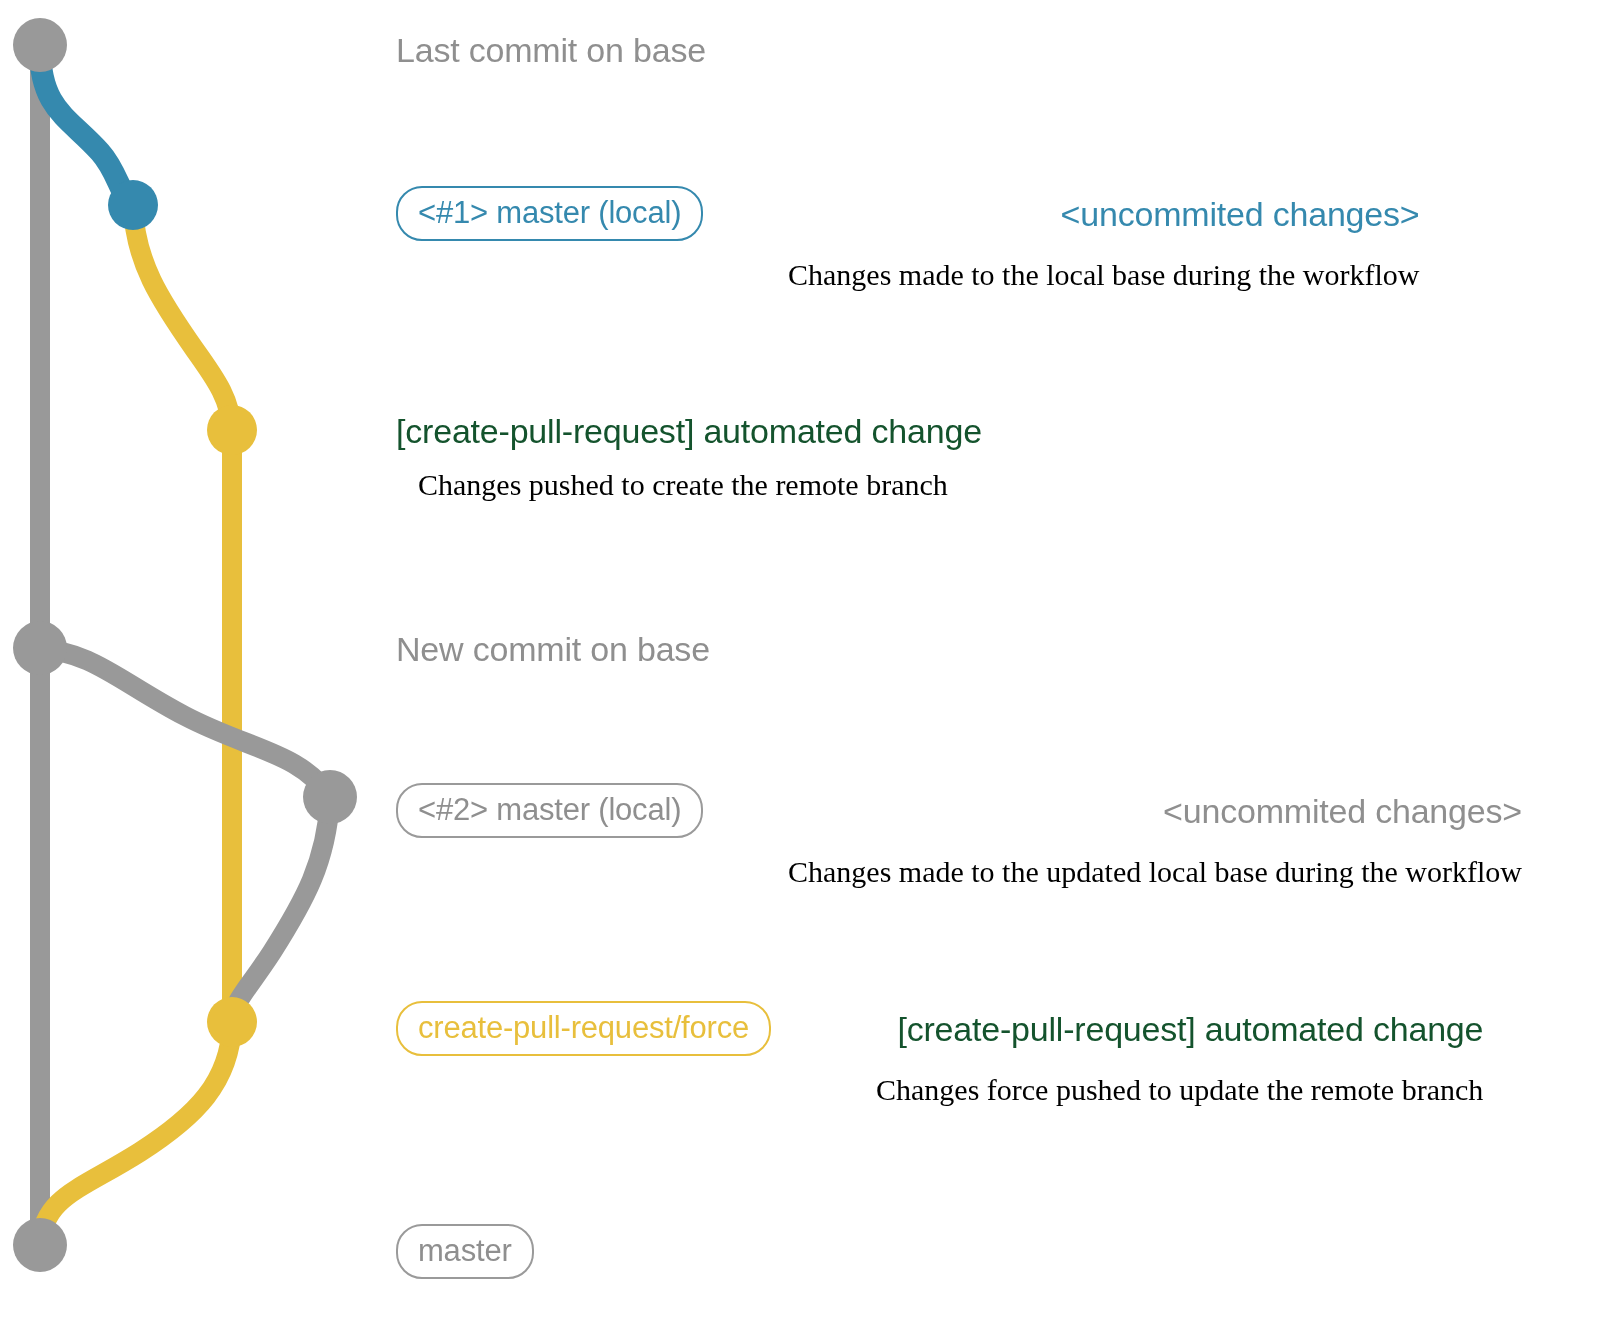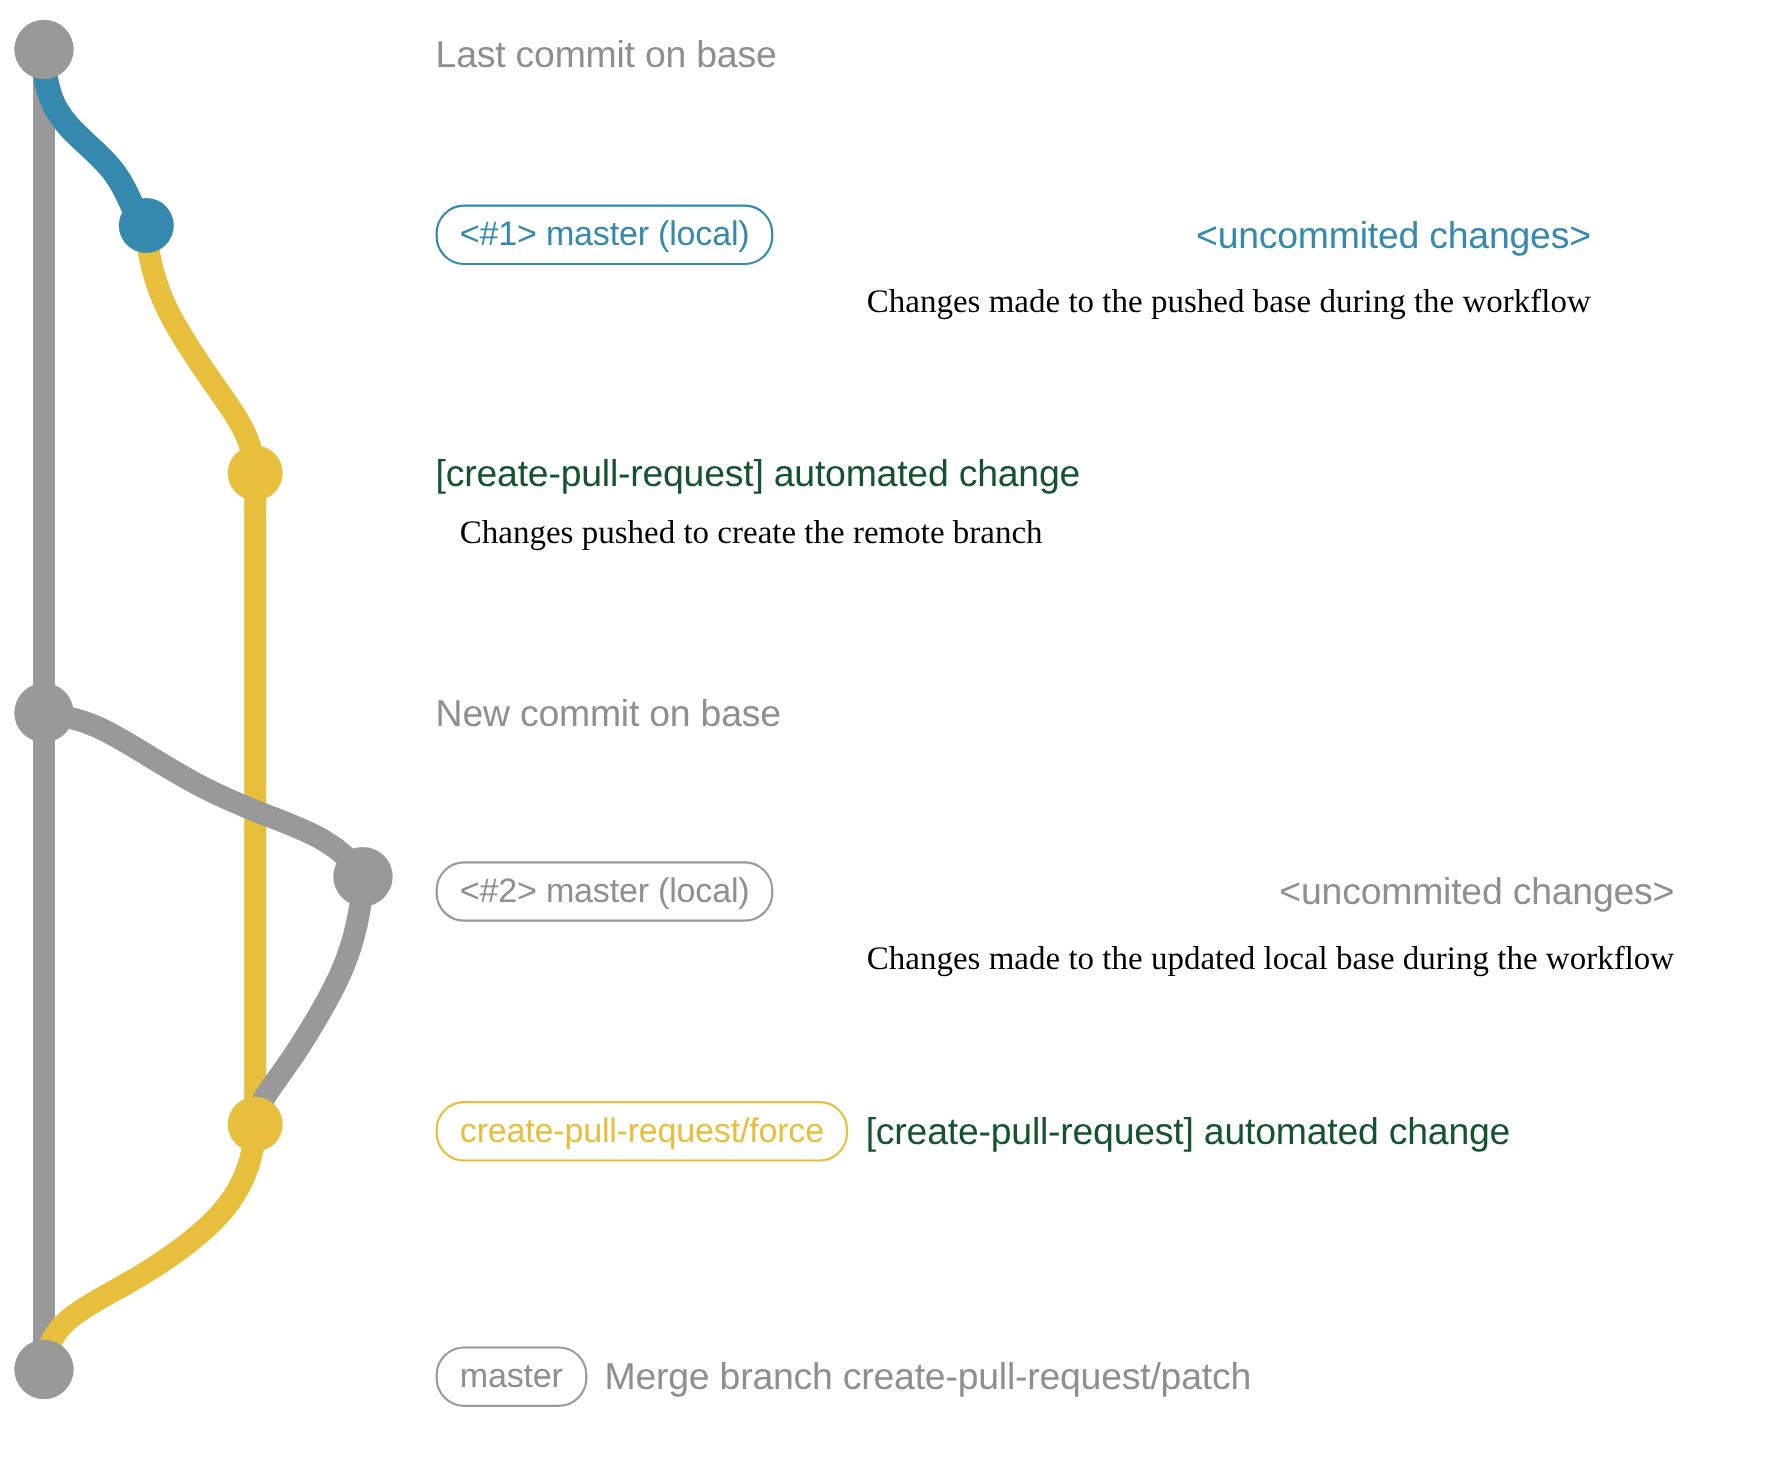--- a/index.html
+++ b/index.html
@@ -109,21 +109,21 @@
 
   <div class="row" style="left:396px; top:33px;">
     <div class="headline gray">Last commit on base</div>
   </div>
 
   <div class="row" style="left:396px; top:186px;">
     <div class="badge-line">
       <span class="badge blue">&lt;#1&gt; master (local)</span>
       <span class="headline blue">&lt;uncommited changes&gt;</span>
     </div>
-    <div class="desc" style="margin-left:392px; margin-top:19px;">Changes made to the pushed base during the workflow</div>
+    <div class="desc" style="margin-left:392px; margin-top:19px;">Changes made to the local base during the workflow</div>
   </div>
 
   <div class="row" style="left:396px; top:414px;">
     <div class="headline yellow">[create-pull-request] automated change</div>
     <div class="desc" style="margin-left:22px; margin-top:22px;">Changes pushed to create the remote branch</div>
   </div>
 
   <div class="row" style="left:396px; top:632px;">
     <div class="headline gray">New commit on base</div>
   </div>
@@ -134,22 +134,22 @@
       <span class="headline gray">&lt;uncommited changes&gt;</span>
     </div>
     <div class="desc" style="margin-left:392px; margin-top:19px;">Changes made to the updated local base during the workflow</div>
   </div>
 
   <div class="row" style="left:396px; top:1001px;">
     <div class="badge-line">
       <span class="badge yellow">create-pull-request/force</span>
       <span class="headline yellow">[create-pull-request] automated change</span>
     </div>
+    <div class="desc" style="margin-left:480px; margin-top:19px;">Changes force pushed to update the remote branch</div>
   </div>
 
   <div class="row" style="left:396px; top:1224px;">
     <div class="badge-line">
       <span class="badge gray">master</span>
-      <span class="headline gray">Merge branch create-pull-request/patch</span>
     </div>
   </div>
 
 </div>
 
 </body></html>

